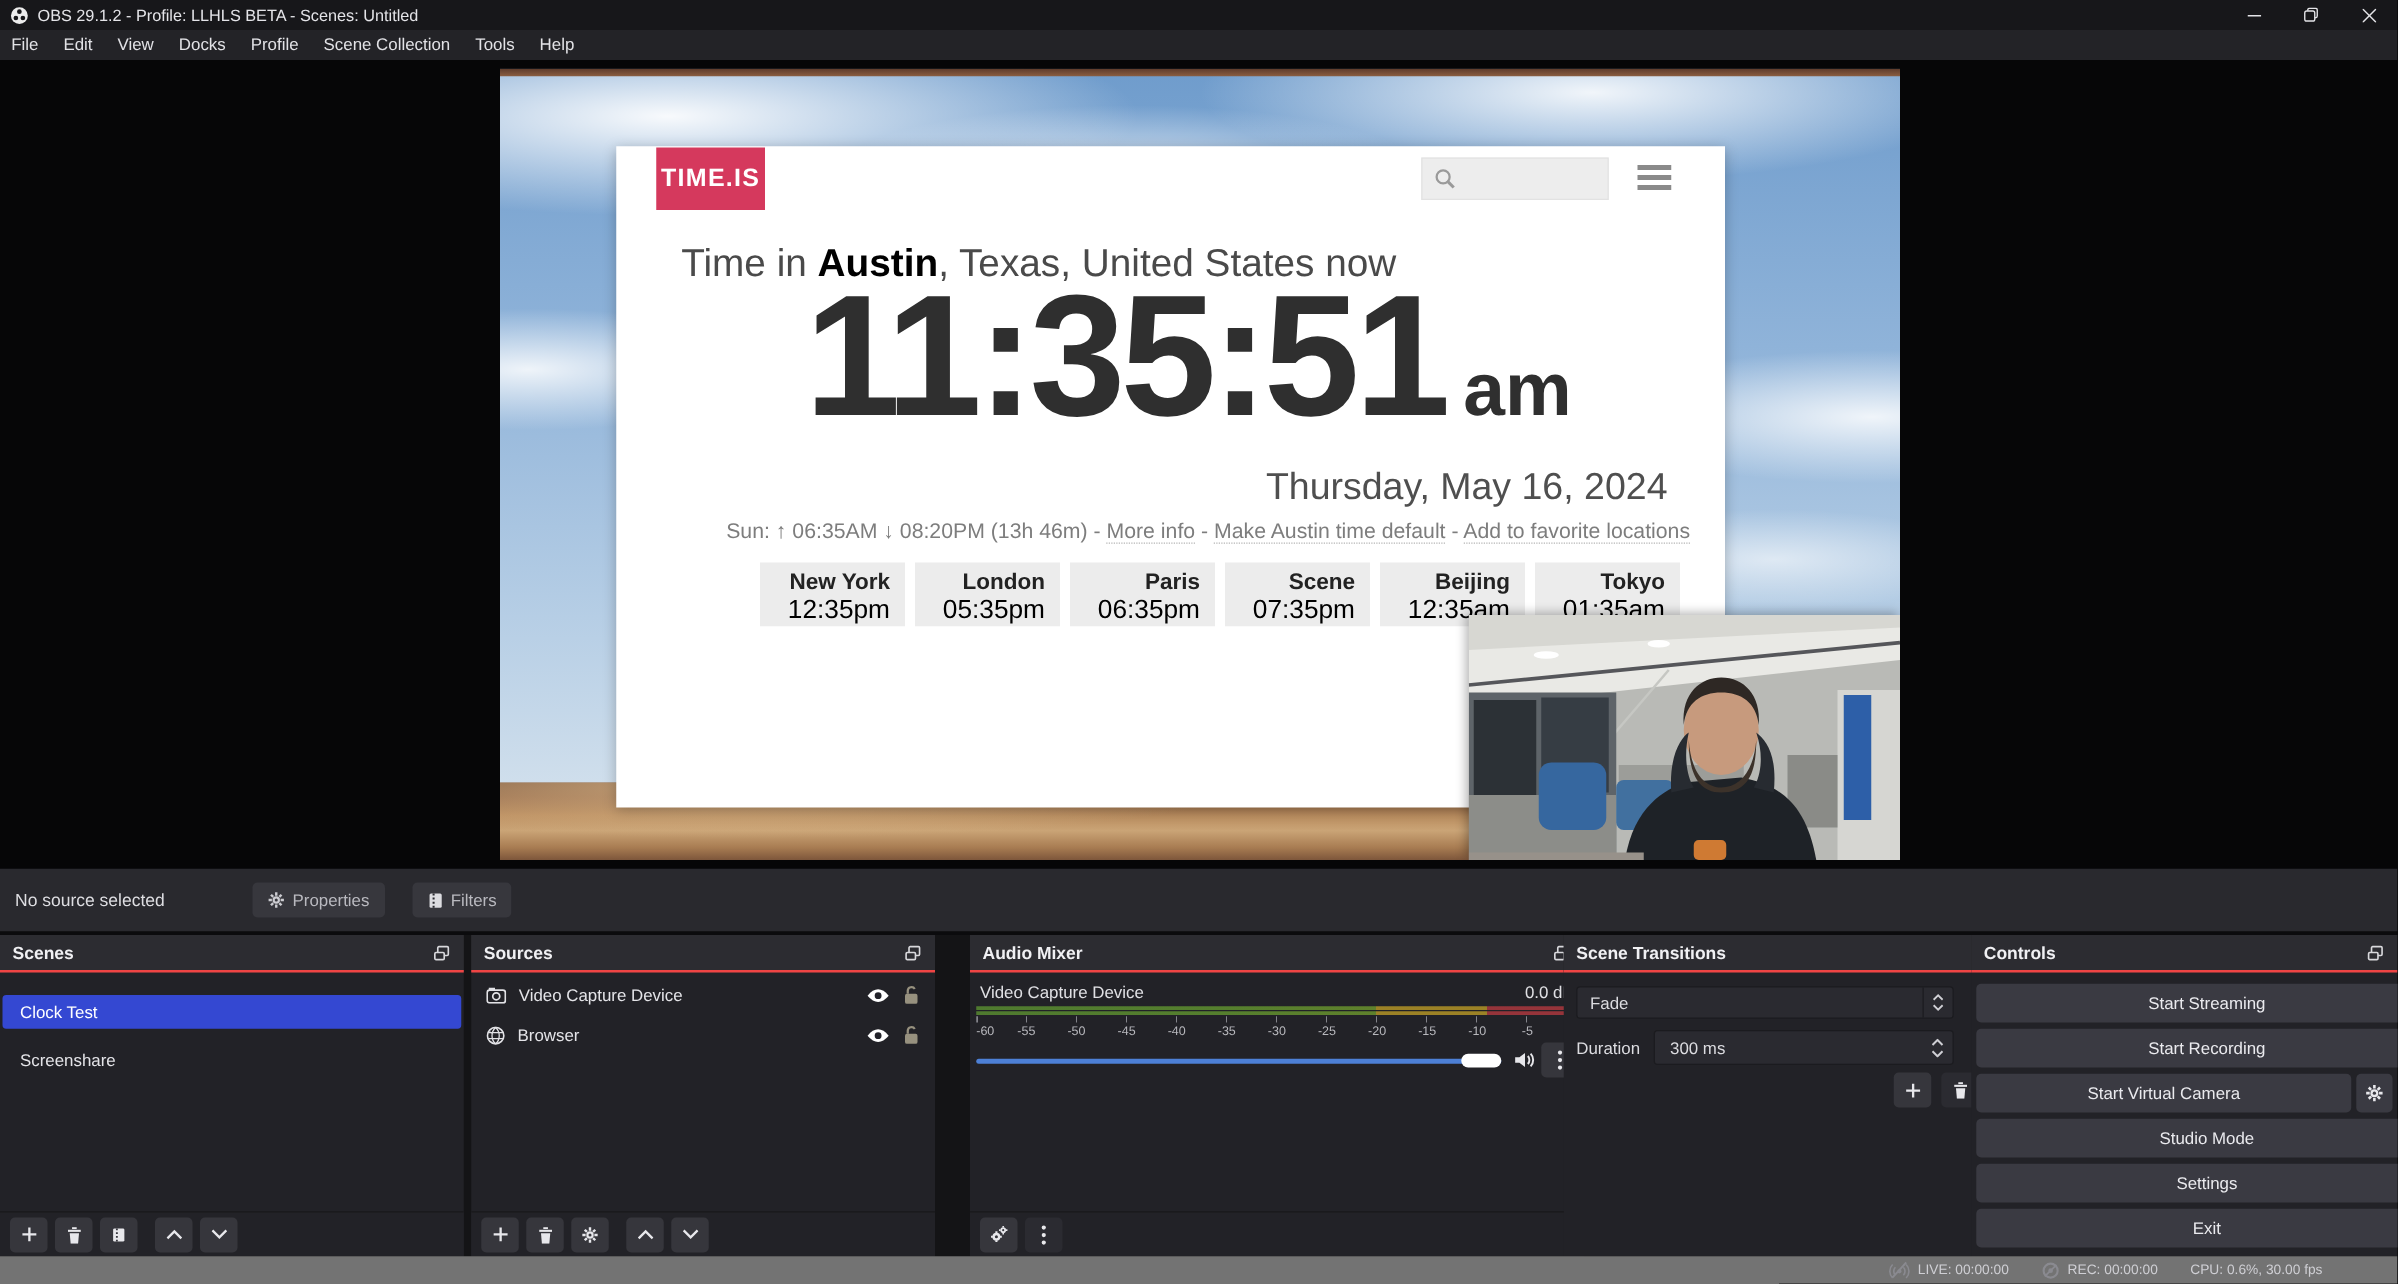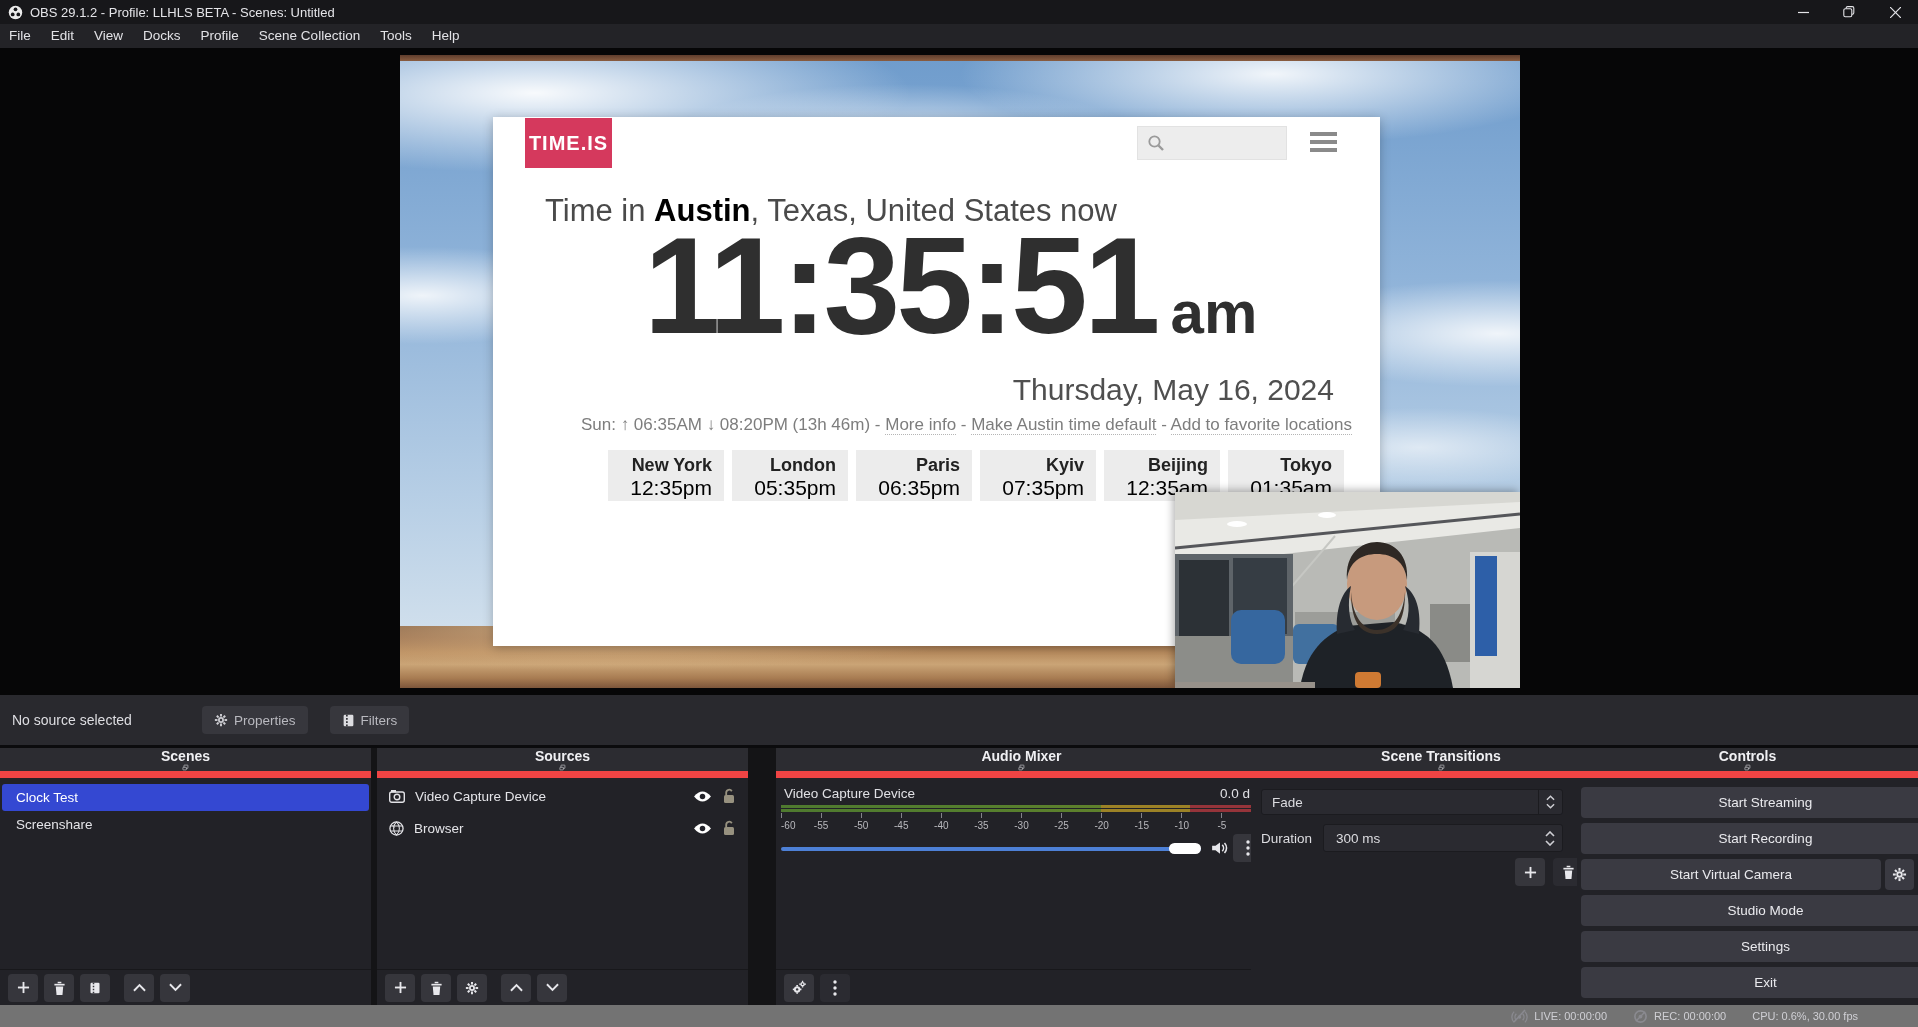--- a/index.html
+++ b/index.html
@@ -76,37 +76,37 @@
             display:flex; align-items:center; color:#dedee2; font-size:14px; }
   .srcbar .status { margin-left:12px; width:190px; }
   .srcbar-btn { height:28px; padding:0 12px; background:#37373d; border-radius:4px; color:#b9b9bf;
                 display:flex; align-items:center; gap:6px; margin-right:22px; font-size:13.5px; }
 
   
   .docks { position:absolute; left:0; top:748px; width:1918px; height:257px; background:#141416; }
   .panel { position:absolute; top:0; height:257px; background:#222227; }
   .panel-header { position:absolute; left:0; top:0; width:100%; height:30px; background:#2c2c31;
                   display:flex; align-items:center; justify-content:space-between; padding:0 10px;
-                  color:#f0f0f3; font-weight:bold; font-size:14px; border-bottom:7px solid #ef4444;flex-direction:column; }
+                  color:#f0f0f3; font-weight:bold; font-size:14px; border-bottom:2px solid #ef4444; }
   .panel-scenes { left:0; width:371px; }
   .panel-sources { left:377px; width:371px; }
   .panel-mixer { left:776px; width:491px; }
   .panel-transitions { left:1251px; width:380px; }
   .panel-controls { left:1577px; width:341px; }
 
   .panel-toolbar { position:absolute; left:0; bottom:0; width:100%; height:36px; background:#222227;
                    border-top:1px solid #18181b; display:flex; align-items:center; gap:6px; padding:0 8px; }
   .ibtn { width:30px; height:28px; background:#36363c; border-radius:4px; display:flex;
           align-items:center; justify-content:center; }
   .ibtn.dark { background:#2b2b31; }
 
   
   .scene-list { position:absolute; left:0; top:36px; width:100%; }
   .scene-row { height:27px; display:flex; align-items:center; padding-left:14px; color:#e4e4e8;
-               font-size:13.5px; margin:0 2px; border-radius:3px; }
+               font-size:13.5px; margin:12px 2px; border-radius:3px; }
   .scene-row.selected { color:#fff; }
 
   
   .source-list { position:absolute; left:0; top:32px; width:100%; }
   .source-row { height:32px; display:flex; align-items:center; padding:0 12px; color:#e4e4e8;
                 font-size:13.5px; gap:10px; }
   .source-row .grow { flex:1; }
 
   
   .mix-head { position:absolute; left:8px; right:8px; top:38px; display:flex;
@@ -239,21 +239,21 @@
           </div>
           <div class="city">
             <div class="city-name">London</div>
             <div class="city-time">05:35pm</div>
           </div>
           <div class="city">
             <div class="city-name">Paris</div>
             <div class="city-time">06:35pm</div>
           </div>
           <div class="city">
-            <div class="city-name">Kyiv</div>
+            <div class="city-name">Scene</div>
             <div class="city-time">07:35pm</div>
           </div>
           <div class="city">
             <div class="city-name">Beijing</div>
             <div class="city-time">12:35am</div>
           </div>
           <div class="city">
             <div class="city-name">Tokyo</div>
             <div class="city-time">01:35am</div>
           </div>

